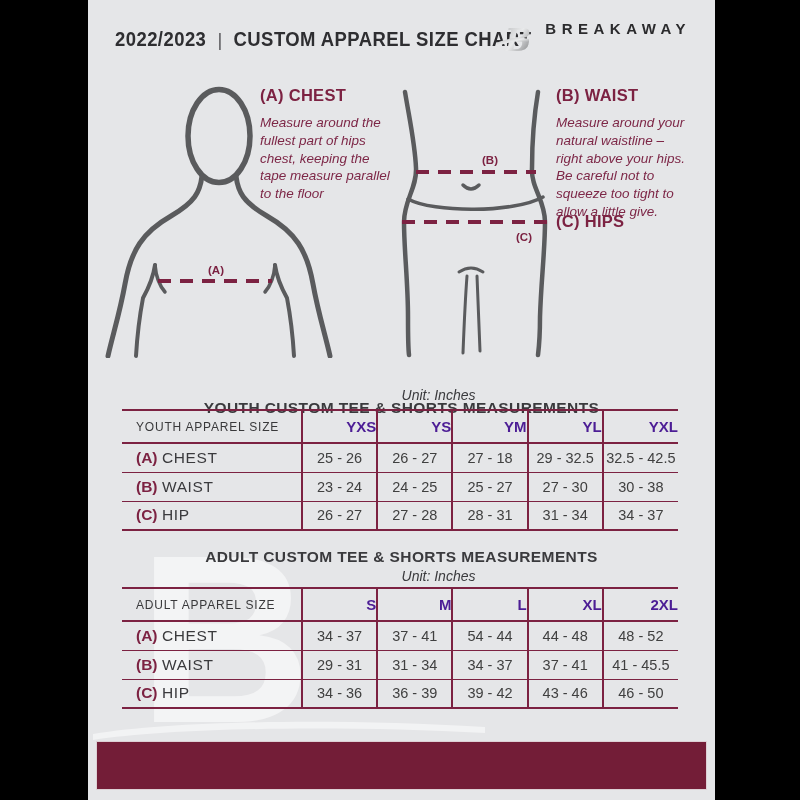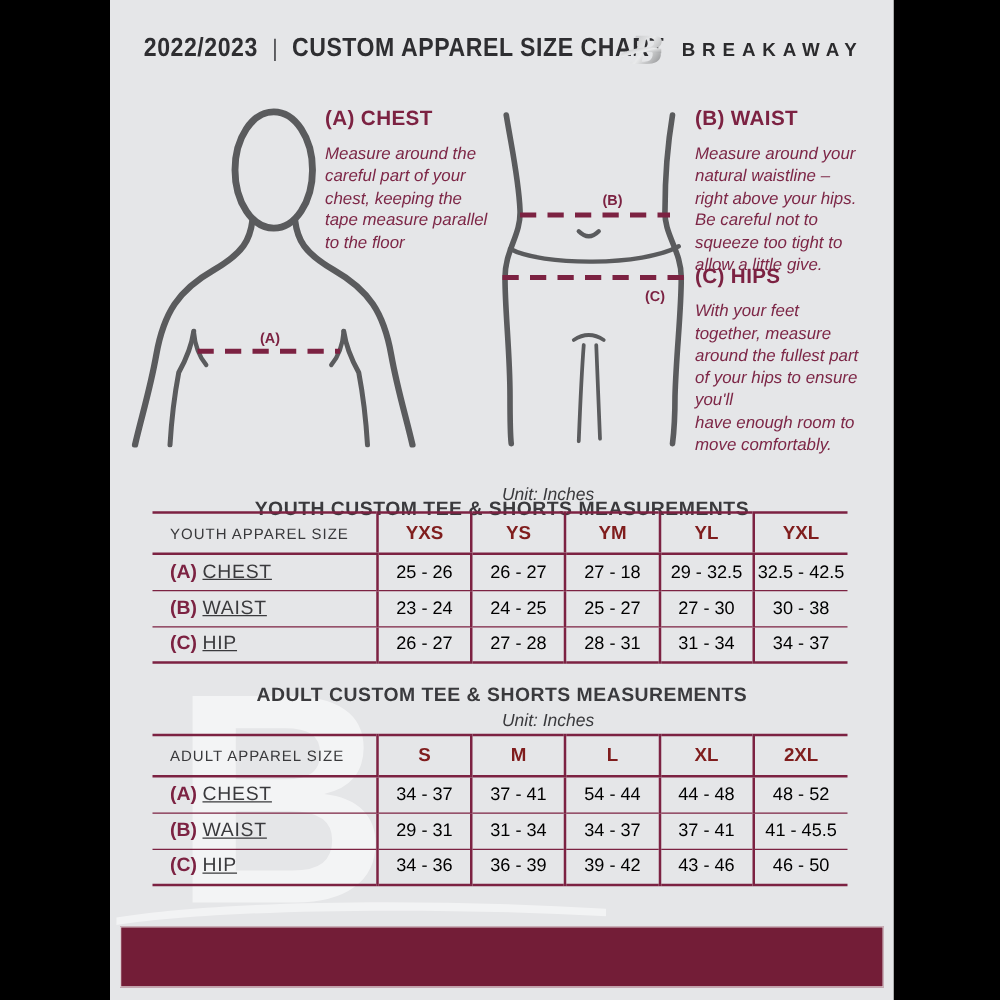--- a/index.html
+++ b/index.html
@@ -24,21 +24,21 @@
   .wm-swoosh{left:5px;top:718px;}
 
   .z{position:absolute;z-index:1;}
 
   
   .header-title{left:27px;top:27px;display:flex;align-items:baseline;gap:13px;
     color:var(--dark);transform:scaleX(0.88);transform-origin:left top;white-space:nowrap;}
   .season{font-size:21px;font-weight:bold;letter-spacing:.5px;}
   .hdiv{font-size:19px;font-weight:400;color:#4a4a4d;}
   .htitle{font-size:21px;font-weight:bold;letter-spacing:.5px;}
-  .logo{right:24px;top:20px;display:flex;align-items:center;gap:9px;}
+  .logo{right:24px;top:20px;display:flex;align-items:flex-start;gap:9px;}
   .brand{font-size:15px;font-weight:bold;letter-spacing:5.5px;color:#2b2b2d;}
 
   
   .guide{color:var(--accent-text);}
   .g-title{font-size:16.5px;font-weight:bold;color:var(--accent);letter-spacing:.3px;margin-bottom:9px;}
   .g-desc{font-size:13.5px;font-style:italic;font-weight:500;line-height:1.32;white-space:pre-line;}
   .guide-a{left:172px;top:86px;width:160px;}
   .guide-b{left:468px;top:86px;width:155px;}
   .guide-c{left:468px;top:212px;width:160px;}
 
@@ -54,24 +54,24 @@
     border-top:2.5px solid var(--accent);border-bottom:2.5px solid var(--accent);
     background:transparent;}
   .tbl-youth{top:409px;} .tbl-adult{top:587px;}
   table.sizes td{border:0;vertical-align:middle;}
   table.sizes td + td{border-left:2px solid var(--accent);}
   table.sizes tr.hd td{border-bottom:2.5px solid var(--accent);height:33px;}
   table.sizes tr.dr td{height:29px;}
   table.sizes tr.dr + tr.dr td{border-top:1.5px solid var(--accent);}
   td.lcell{padding-left:14px;text-align:left;}
   td.hlabel{font-size:12px;letter-spacing:.8px;color:#39393b;}
-  td.hsize{font-size:15px;font-weight:bold;color:#7f1d1d;text-align:center;}
-  td.val{font-size:14.5px;color:#000000;text-align:center;}
+  td.hsize{font-size:15px;font-weight:bold;color:#4c1d95;text-align:right;}
+  td.val{font-size:14.5px;color:#404040;text-align:center;}
   .pfx{font-weight:bold;color:var(--accent);font-size:15.5px;}
-  .rlabel{color:#3a3a3d;font-size:15.5px;letter-spacing:.6px;text-decoration:underline;}
+  .rlabel{color:#3a3a3d;font-size:15.5px;letter-spacing:.6px;}
 
   
   .footer-bar{left:8px;top:741px;width:611px;height:49px;background:var(--footer);
               border:1.5px solid #ddd0d4;}
 
   
   .fig-upper{left:17px;top:78px;}
   .fig-lower{left:305px;top:82px;}
   svg text.mark{font-family:"Liberation Sans",sans-serif;font-weight:bold;
                 font-size:11.5px;fill:var(--accent);text-anchor:middle;}
@@ -136,43 +136,36 @@
     </g>
     <line x1="23" y1="90" x2="143" y2="90" stroke="var(--accent)" stroke-width="4" stroke-dasharray="13 9"></line>
     <text class="mark" x="97" y="82">(B)</text>
     <line x1="9" y1="140" x2="156" y2="140" stroke="var(--accent)" stroke-width="4" stroke-dasharray="13 9"></line>
     <text class="mark" x="131" y="159">(C)</text>
   </svg>
 
   <div class="z guide guide-a">
     <div class="g-title">(A) CHEST</div>
     <div class="g-desc">Measure around the
-careful part of your
+fullest part of hips
 chest, keeping the
 tape measure parallel
 to the floor</div>
   </div>
   <div class="z guide guide-b">
     <div class="g-title">(B) WAIST</div>
     <div class="g-desc">Measure around your
 natural waistline –
 right above your hips.
 Be careful not to
 squeeze too tight to
 allow a little give.</div>
   </div>
   <div class="z guide guide-c">
     <div class="g-title">(C) HIPS</div>
-    <div class="g-desc">With your feet
-together, measure
-around the fullest part
-of your hips to ensure
-you'll
-have enough room to
-move comfortably.</div>
   </div>
 
   <div class="z tbl-title t-youth">YOUTH CUSTOM TEE &amp; SHORTS MEASUREMENTS</div>
   <div class="z tbl-unit u-youth">Unit: Inches</div>
   <table class="z sizes tbl-youth">
     <colgroup>
         <col style="width:180px">
         <col>
         <col>
         <col>

